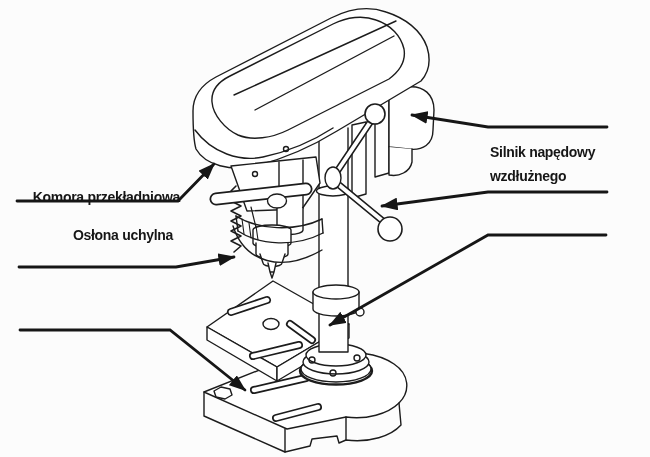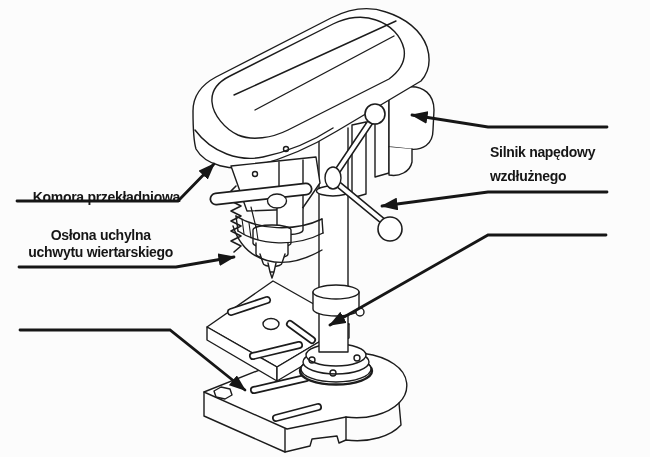--- a/index.html
+++ b/index.html
@@ -139,23 +139,22 @@
       <path d="M607,127 L488,127 L412,115" marker-end="url(#arw)"></path>
       <path d="M607,192 L488,192 L382,206" marker-end="url(#arw)"></path>
       <path d="M606,235 L488,235 L330,325" marker-end="url(#arw)"></path>
     </g>
   </svg>
 
   <div class="lbl r" style="right:470px;top:181px;margin-top:8px;">
     <span>Komora przekładniowa</span>
   </div>
 
-  <div class="lbl r" style="right:477px;top:227px;text-align:center;">
+  <div class="lbl r" style="right:477px;top:227px;">
     <span>Osłona uchylna</span><br>
-    <span>uchwytu wiertarskiego</span>
   </div>
 
   <div class="lbl r" style="right:482px;top:293px;">
     <br>
   </div>
 
   <div class="lbl l" style="left:490px;top:104px;margin-top:40px;">
     <span>Silnik napędowy</span>
   </div>
 

